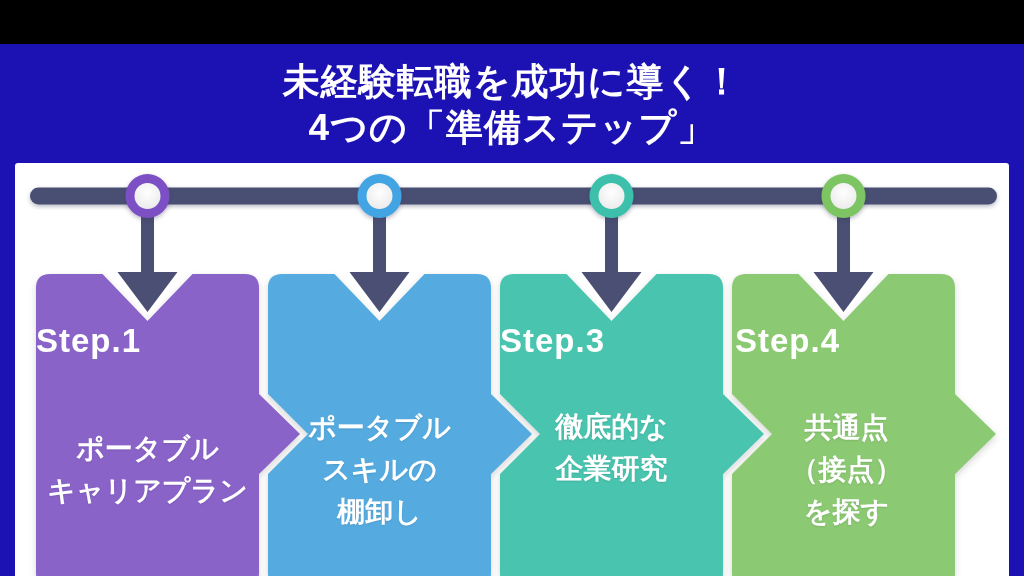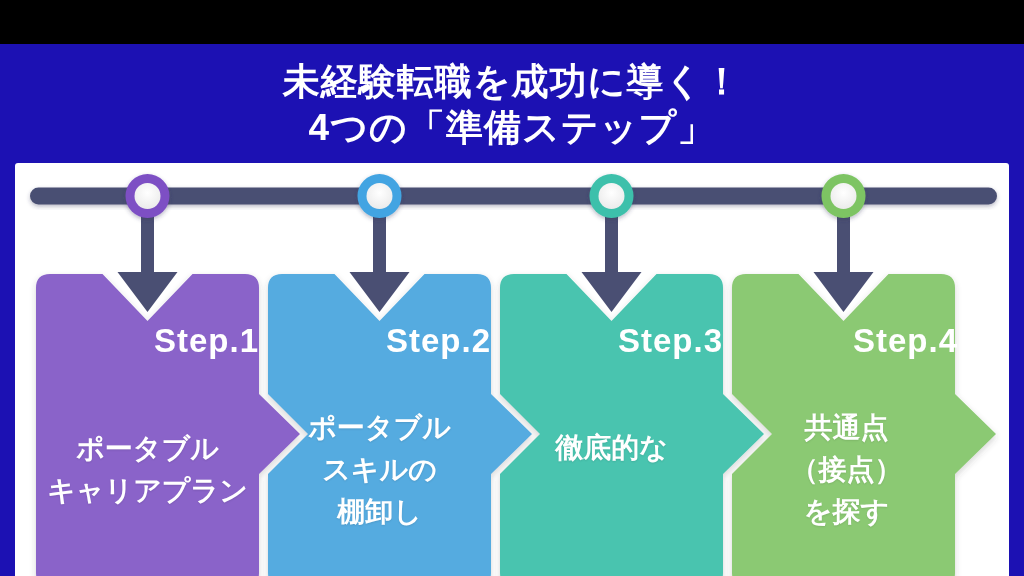--- a/index.html
+++ b/index.html
@@ -24,21 +24,21 @@
   .content-panel {
     position:absolute; left:15px; top:119px; width:994px; height:438px;
     background: var(--panel, #ffffff); border-radius:3px;
   }
   
   .deco { position:absolute; left:0; top:0; width:1024px; height:576px; }
   
   .step-box { position:absolute; top:230px; height:313px; width:223px; }
   .step-label {
     position:absolute; top:48px; left:0; width:100%;
-    text-align:right; color:var(--text,#fff);
+    text-align:left; color:var(--text,#fff);
     font-size:33px; font-weight:600; letter-spacing:1px;
   }
   .step-body {
     position:absolute; top:100px; bottom:22px; left:0; width:100%;
     display:flex; flex-direction:column; align-items:center; justify-content:center;
     box-sizing:border-box;
   }
   .body-line {
     color:var(--text,#fff); font-size:28px; font-weight:600;
     line-height:42px; text-align:center; white-space:nowrap;
@@ -106,33 +106,33 @@
   <section class="step-box step-box-1" style="left:36px">
     <div class="step-label">Step.1</div>
     <div class="step-body">
       <div class="body-line">ポータブル</div>
       <div class="body-line">キャリアプラン</div>
       <div class="body-line"></div>
     </div>
   </section>
 
   <section class="step-box step-box-2" style="left:268px">
-    <div class="step-label">Step.2</div>
     <div class="step-body">
       <div class="body-line">ポータブル</div>
       <div class="body-line">スキルの</div>
       <div class="body-line">棚卸し</div>
       <div class="body-line"></div>
     </div>
   </section>
 
   <section class="step-box step-box-3" style="left:500px">
     <div class="step-label">Step.3</div>
     <div class="step-body">
       <div class="body-line">徹底的な</div>
+      <div class="body-line">企業研究</div>
       <div class="body-line"></div>
       <div class="body-line"></div>
     </div>
   </section>
 
   <section class="step-box step-box-4" style="left:735px">
     <div class="step-label">Step.4</div>
     <div class="step-body">
       <div class="body-line">共通点</div>
       <div class="body-line">（接点）</div>

